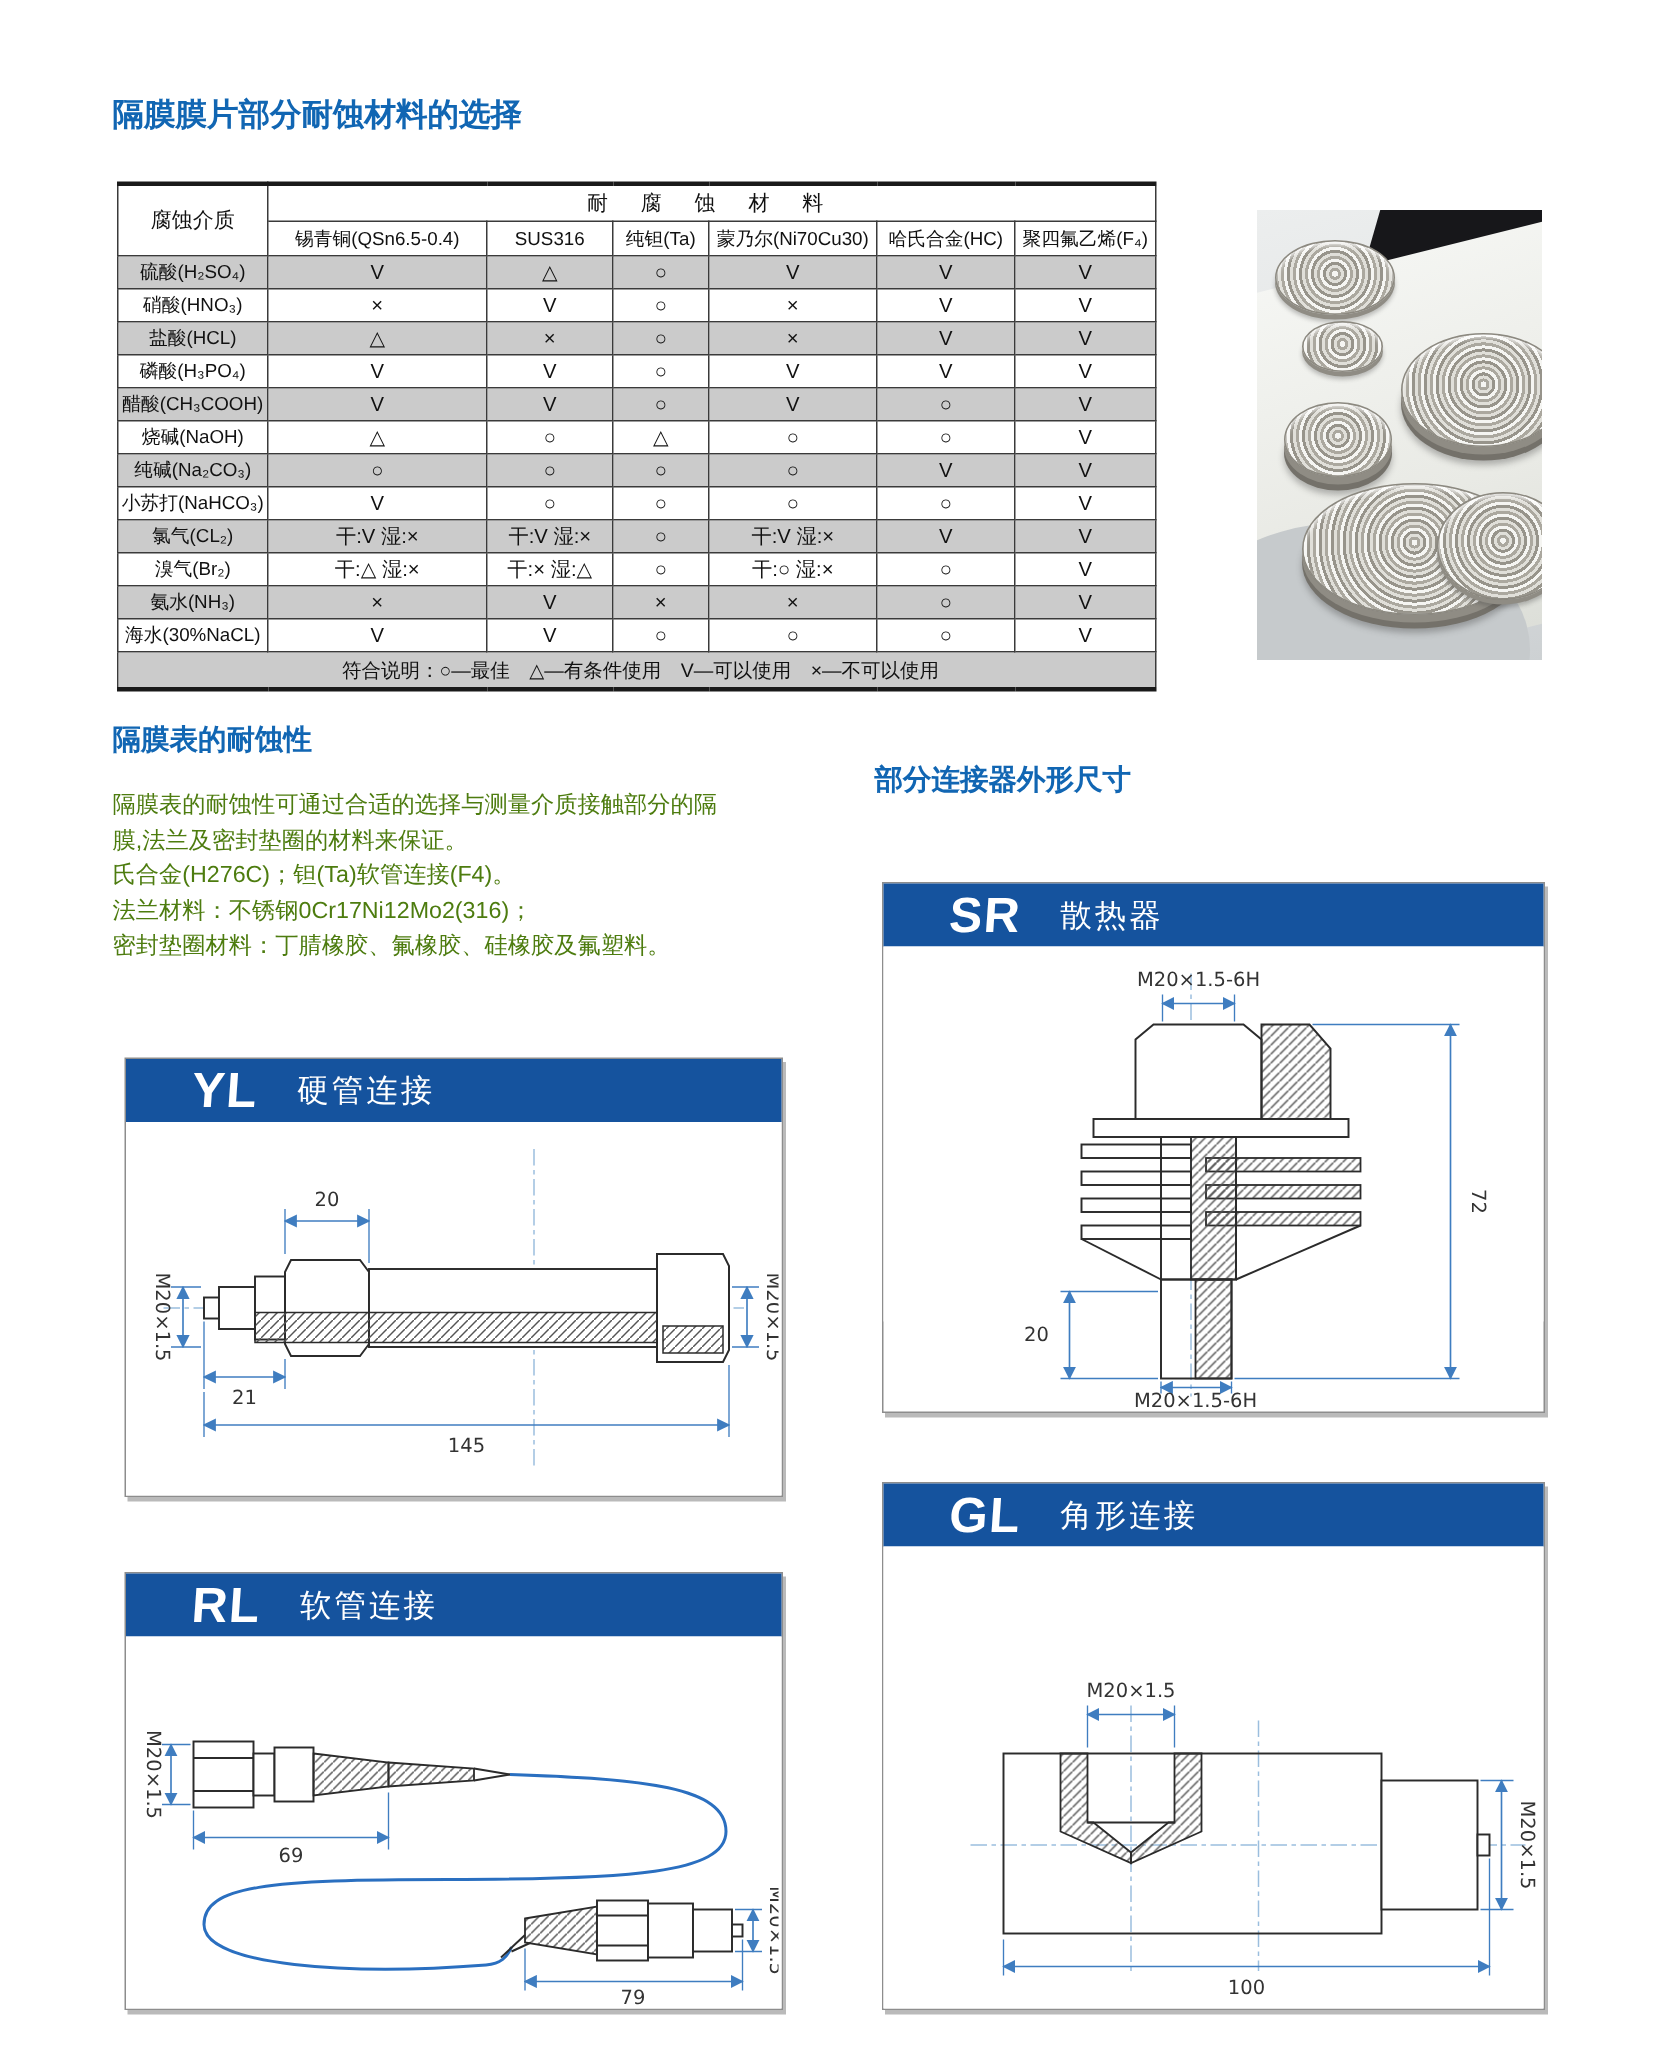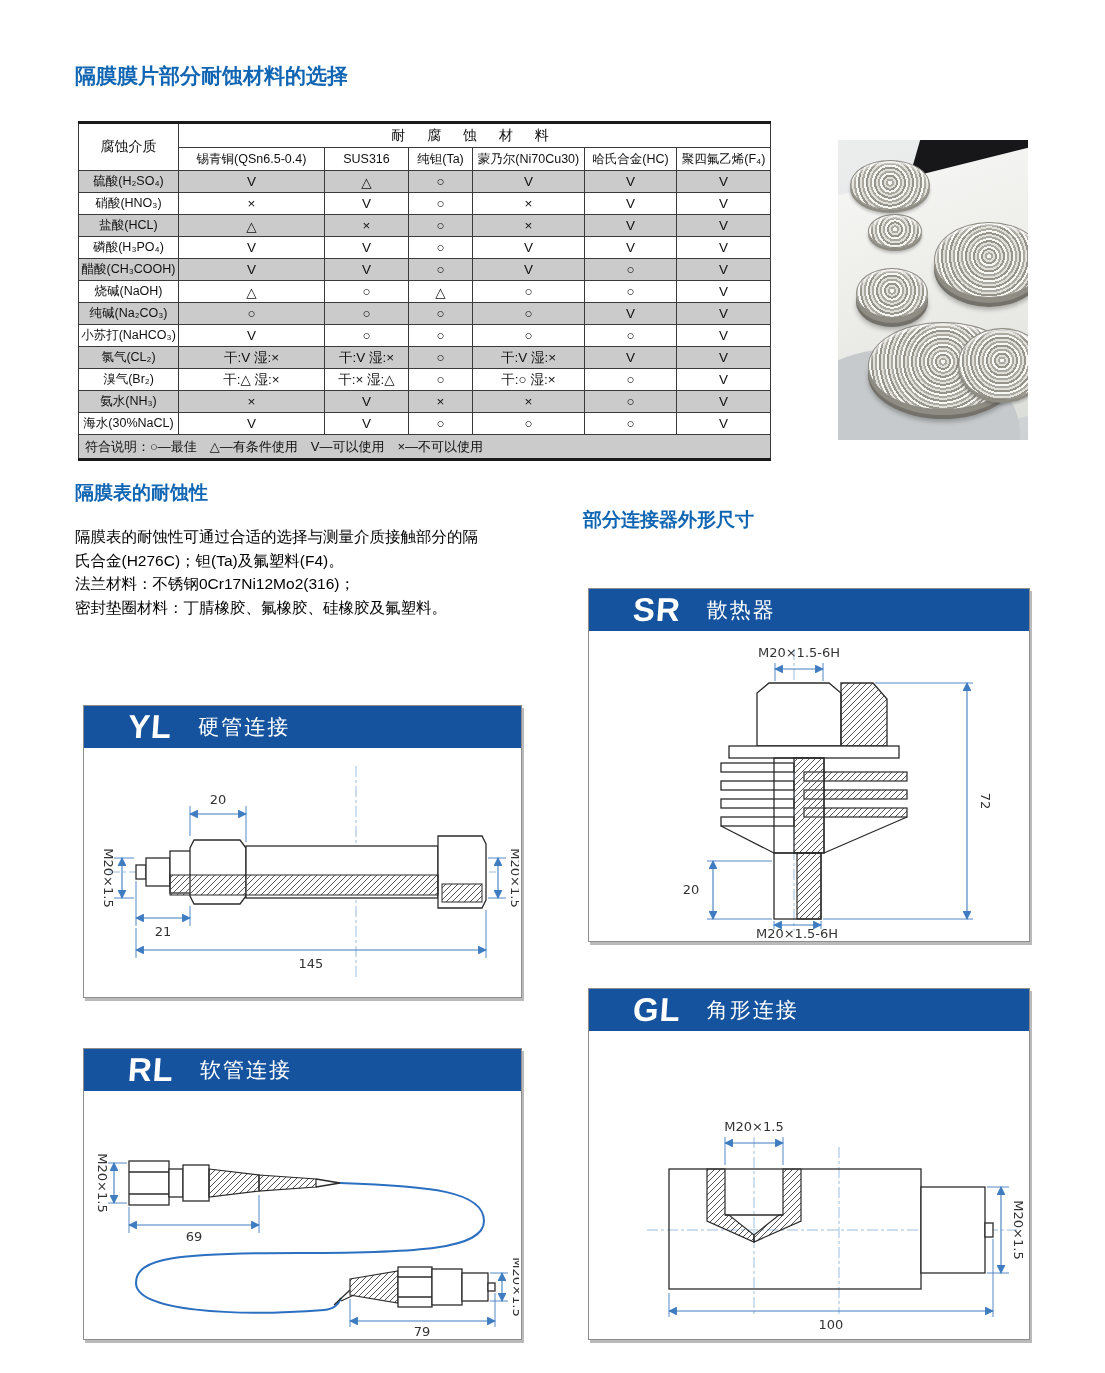--- a/index.html
+++ b/index.html
@@ -12,36 +12,36 @@
   #ctable{border-collapse:collapse;width:692px;table-layout:fixed;
           border-top:3px solid #1a1a1a;border-bottom:3px solid #1a1a1a;}
   #ctable td,#ctable th{border:1px solid #3a3a3a;text-align:center;padding:0 1px;
           font-weight:normal;font-size:12.5px;white-space:nowrap;overflow:hidden;height:21px;color:#111;}
   #ctable tr.hrow1 th{height:23px;font-size:14px;}
   #ctable tr.hrow2 th{height:22px;font-size:12.5px;}
   #ctable th.group{letter-spacing:9px;}
   #ctable tr.shade td{background:var(--shade,#cbcbcb);}
   #ctable td.medium{font-size:12.5px;}
   #ctable td.sym{font-size:13.5px;}
-  #ctable td.legend{text-align:left;padding-left:6px;background:var(--shade,#cbcbcb);height:23px;font-size:13px;margin-left:24px;}
+  #ctable td.legend{text-align:center;padding-left:6px;background:var(--shade,#cbcbcb);height:23px;font-size:13px;margin-left:24px;}
 
   
   #photo{width:190px;height:300px;overflow:hidden;background:linear-gradient(165deg,#eceeee 0%,#e2e4e5 45%,#cdd1d3 100%);}
   #photo .machine1{position:absolute;right:-34px;top:-26px;width:150px;height:130px;background:#17171a;transform:rotate(16deg);}
   #photo .machine2{position:absolute;right:-16px;top:70px;width:80px;height:110px;background:#212125;transform:rotate(-12deg);}
   #photo .paper{position:absolute;left:-44px;top:34px;width:290px;height:260px;border-radius:6px;
         background:linear-gradient(175deg,#f5f6f3 0%,#e9eae5 60%,#dcdeD8 100%);transform:rotate(-14deg);}
   #photo .fg{position:absolute;left:-58px;bottom:-78px;width:240px;height:170px;border-radius:50%;background:#c6cacc;}
   #photo .disc{position:absolute;border-radius:50%;border:1px solid #8c8980;
         background:repeating-radial-gradient(circle at 50% 45%, #f5f5f2 0 2px, #aba89f 2px 4px, #e0dfd9 4px 6px, #97948b 6px 8px);
         box-shadow:inset 0 2px 3px rgba(255,255,255,.85), 0 5px 0 #8f8c84, 0 9px 0 #74716a, 0 12px 4px rgba(60,60,60,.35);}
   #photo .disc.flat{box-shadow:inset 0 2px 3px rgba(255,255,255,.85), 0 3px 0 #8f8c84, 0 5px 3px rgba(60,60,60,.3);}
 
   
-  #ctext{width:505px;font-size:15.5px;line-height:23.5px;color:#000000;}
+  #ctext{width:505px;font-size:15.5px;line-height:23.5px;color:#4d7c0f;}
 
   
   .panel{position:absolute;background:#fff;border:1px solid #8d8d8d;box-shadow:2px 3px 0 rgba(130,130,130,.55);}
   .panel .banner{height:42px;background:var(--banner,#15539e);display:flex;align-items:center;padding-left:44px;}
   .panel .banner .code{color:#fff;font-weight:bold;font-size:33px;letter-spacing:1px;transform:skewX(-4deg);}
   .panel .banner .blabel{color:#fff;font-size:21px;margin-left:26px;letter-spacing:2px;}
   .panel .body{position:relative;background:#fff;}
 
   
   .pl{stroke:#2b2b2b;stroke-width:1.3;fill:none;}
@@ -209,21 +209,22 @@
     <div class="disc flat" style="left:30px;top:74px;width:52px;height:32px;"></div>
     <div class="disc" style="left:96px;top:82px;width:108px;height:74px;"></div>
     <div class="disc" style="left:18px;top:128px;width:70px;height:48px;"></div>
     <div class="disc" style="left:30px;top:182px;width:148px;height:86px;"></div>
     <div class="disc flat" style="left:120px;top:188px;width:86px;height:70px;"></div>
   </div>
 
   <div class="abs blue-head" style="left:75px;top:480px;font-size:19px;">隔膜表的耐蚀性</div>
   <div id="ctext" class="abs" style="left:75px;top:525px;">
       <div>隔膜表的耐蚀性可通过合适的选择与测量介质接触部分的隔</div>
-      <div>氏合金(H276C)；钽(Ta)及氟塑料(F4)。</div>
+      <div>膜,法兰及密封垫圈的材料来保证。</div>
+      <div>氏合金(H276C)；钽(Ta)软管连接(F4)。</div>
       <div>法兰材料：不锈钢0Cr17Ni12Mo2(316)；</div>
       <div>密封垫圈材料：丁腈橡胶、氟橡胶、硅橡胶及氟塑料。</div>
     </div>
 
   <div class="abs blue-head" style="left:583px;top:507px;font-size:19px;text-align:right;">部分连接器外形尺寸</div>
 
   <div class="panel" style="left:588px;top:588px;width:440px;height:352px;">
     <div class="banner">
       <span class="code">SR</span>
       <span class="blabel">散热器</span>

